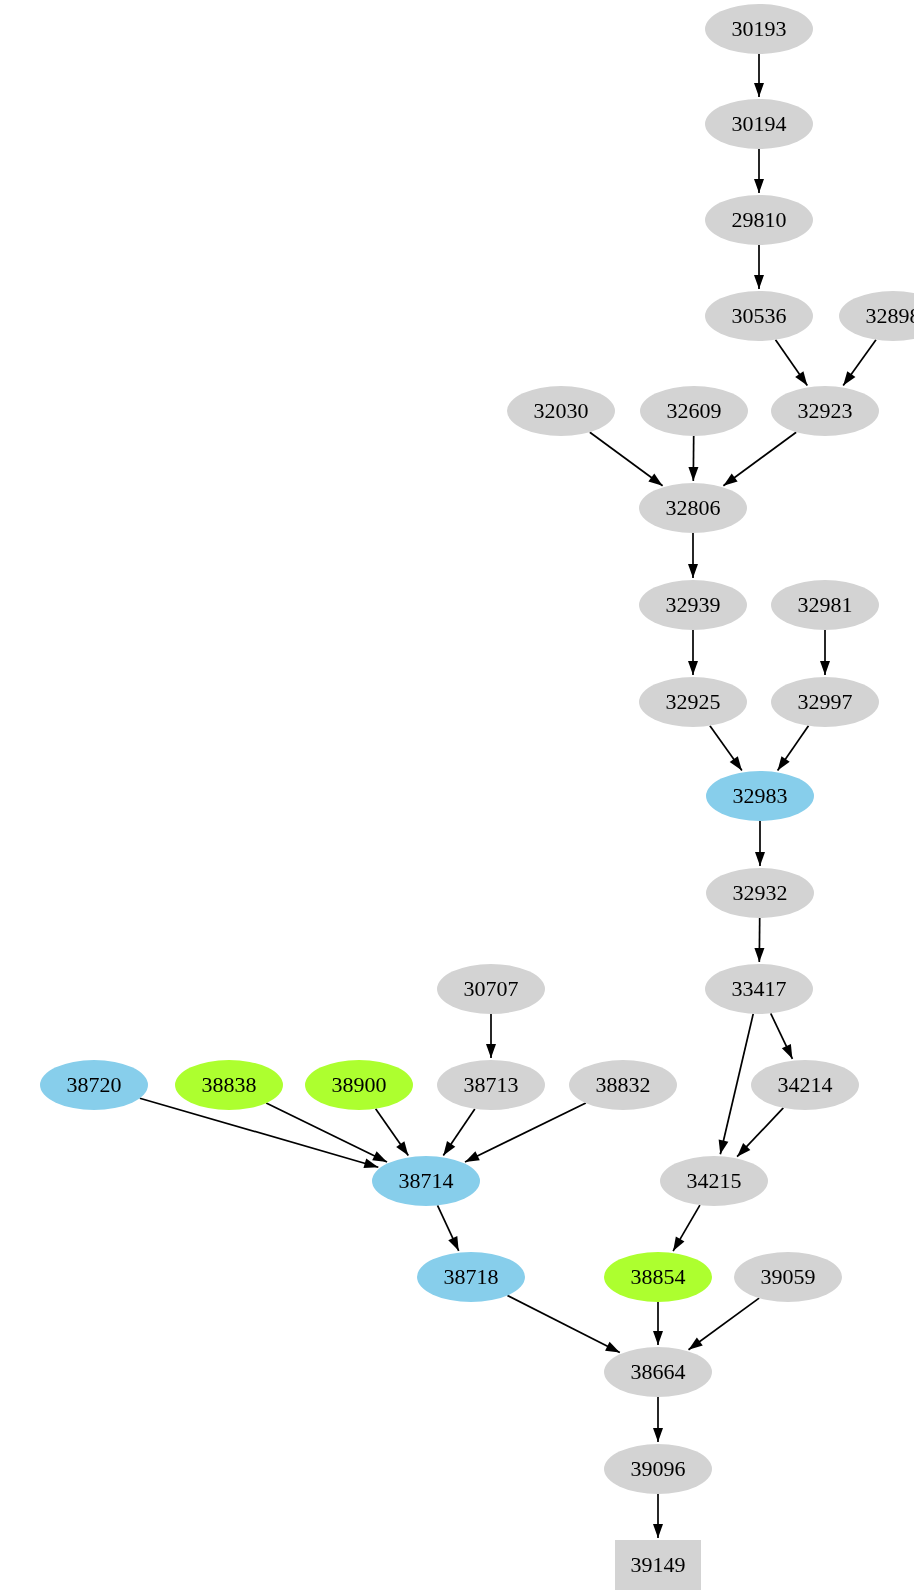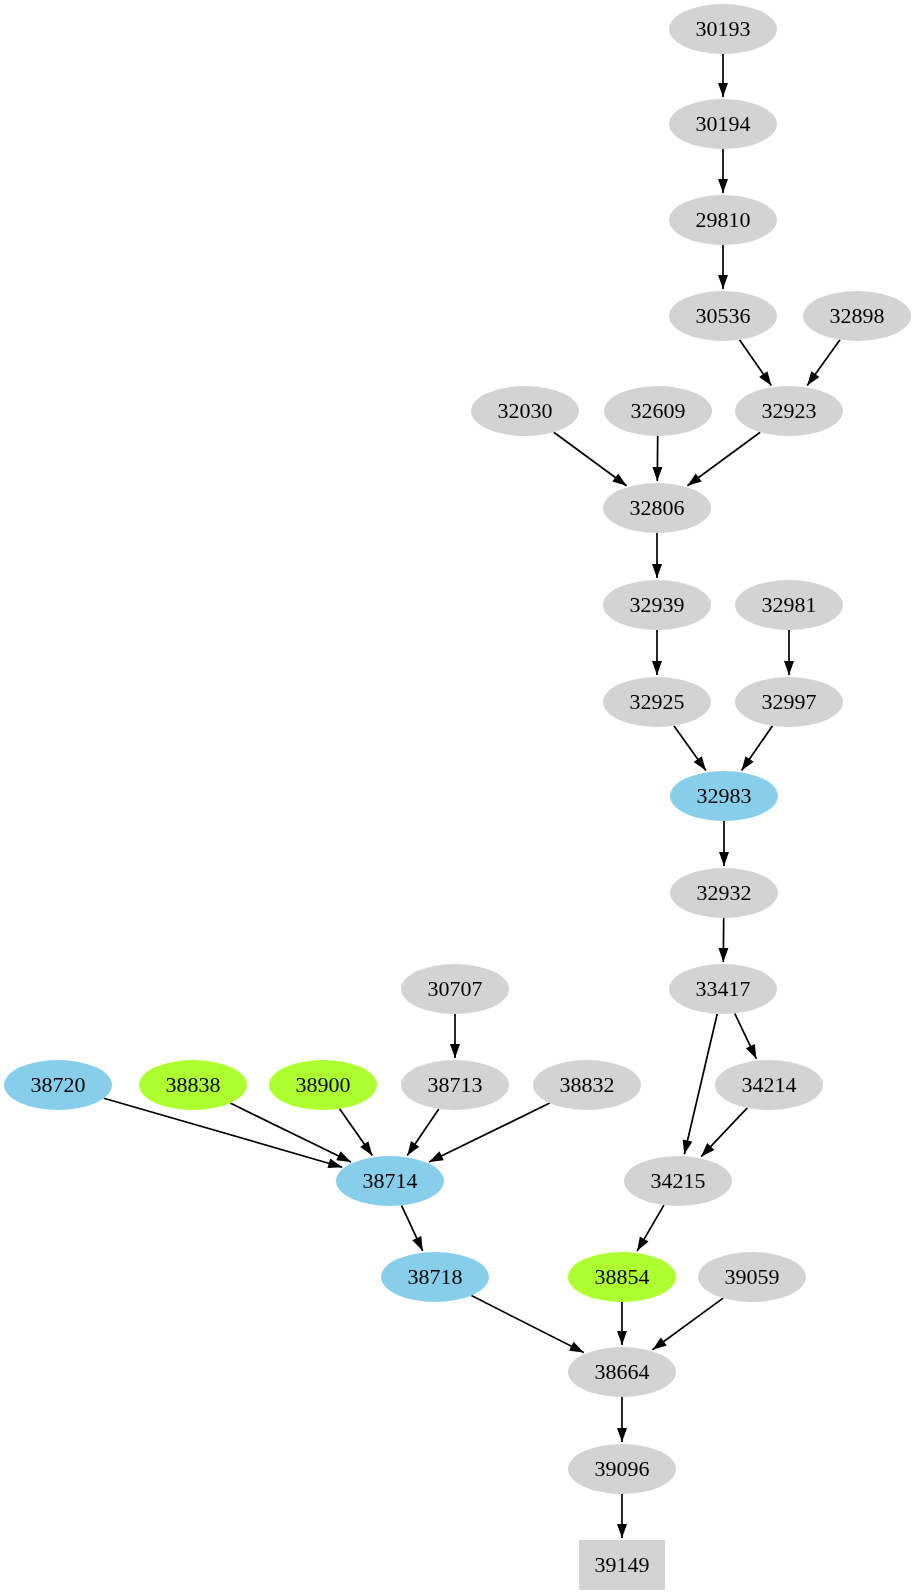--- a/index.html
+++ b/index.html
@@ -5,20 +5,21 @@
   html, body {
     margin: 0;
     padding: 0;
     background: #ffffff;
   }
   .graph-wrap {
     width: 740px;
     height: 1595px;
     position: relative;
     background: #ffffff;
+    margin-left: 36px;
   }
   svg {
     display: block;
   }
   .edge-line {
     stroke: #000000;
     stroke-width: 1.7;
     fill: none;
   }
   .node-label {

